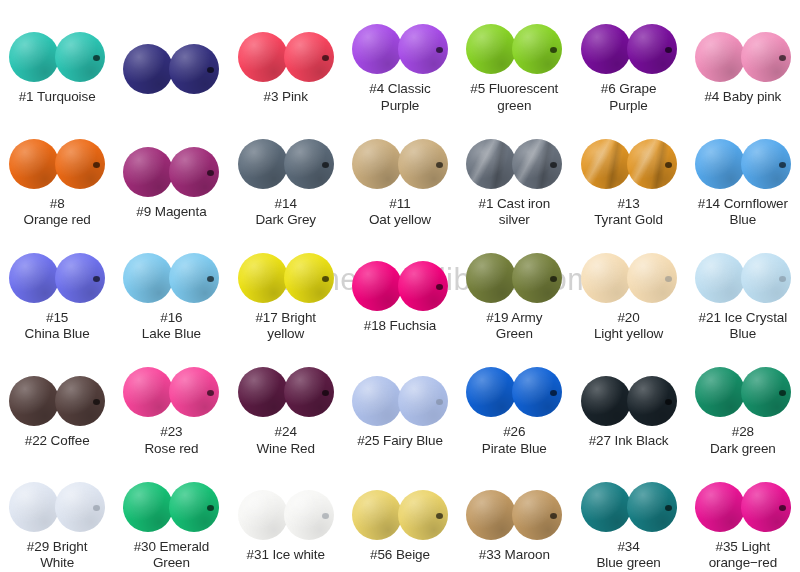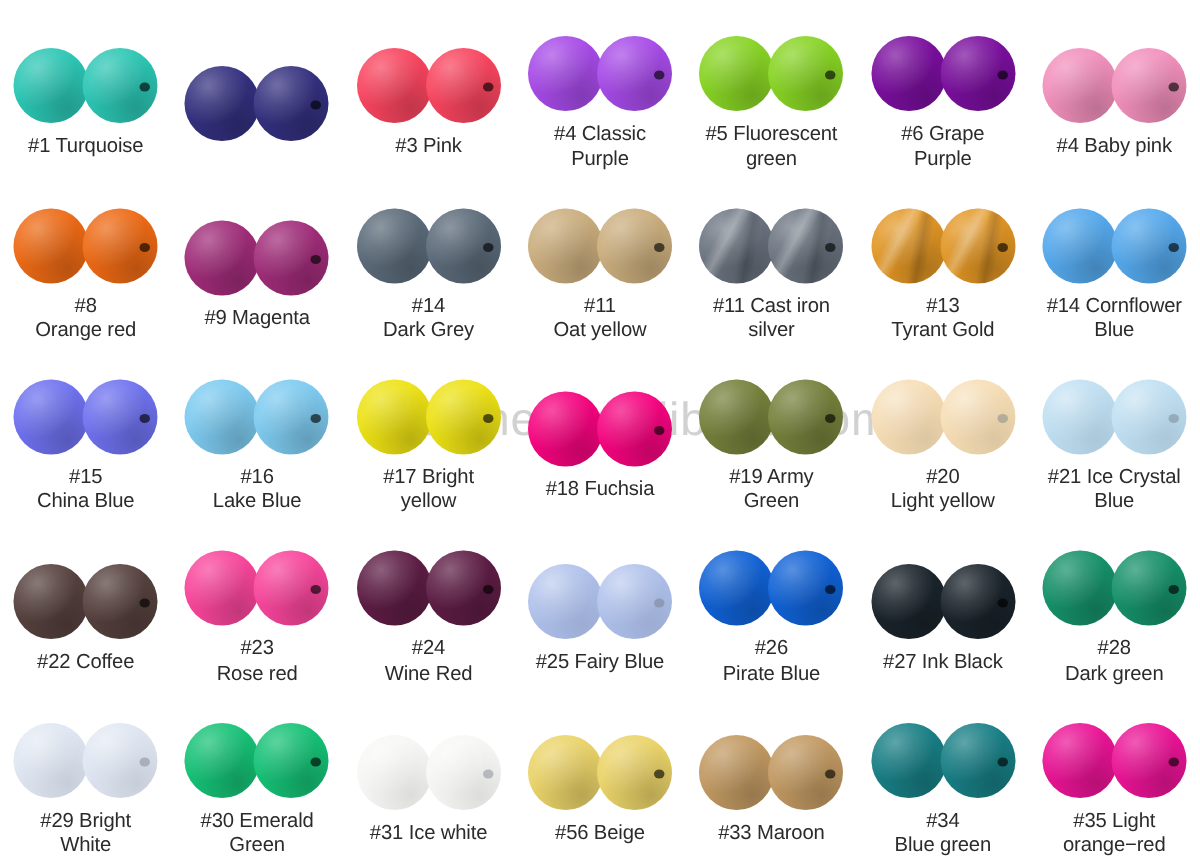--- a/index.html
+++ b/index.html
@@ -279,21 +279,21 @@
         <div class="bead left marble">
           <div class="body" style="background: rgb(107, 116, 128);"></div>
           <div class="shade"></div>
         </div>
         <div class="bead right marble">
           <div class="body" style="background: rgb(107, 116, 128);"></div>
           <div class="shade"></div>
           <div class="hole"></div>
         </div>
       </div>
-      <div class="label">#11 Cast iron
+      <div class="label">#1 Cast iron
 silver</div>
     </div>
     <div class="swatch">
       <div class="beads">
         <div class="bead left marble">
           <div class="body" style="background: rgb(227, 151, 37);"></div>
           <div class="shade"></div>
         </div>
         <div class="bead right marble">
           <div class="body" style="background: rgb(227, 151, 37);"></div>

